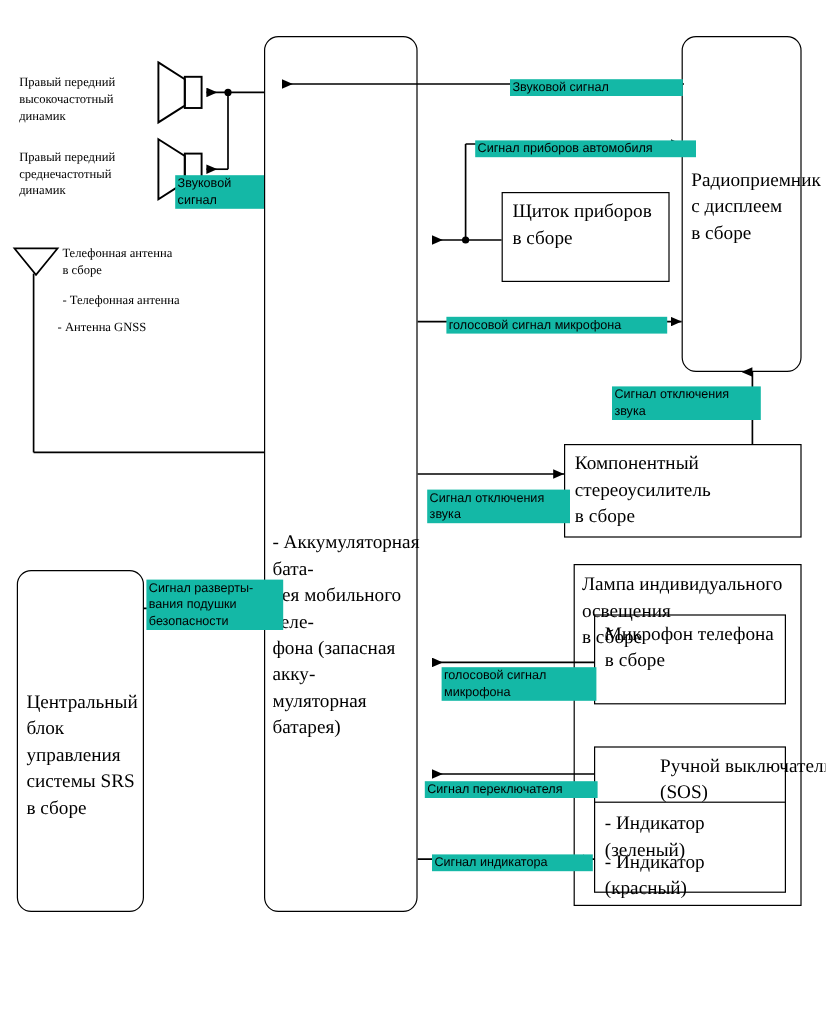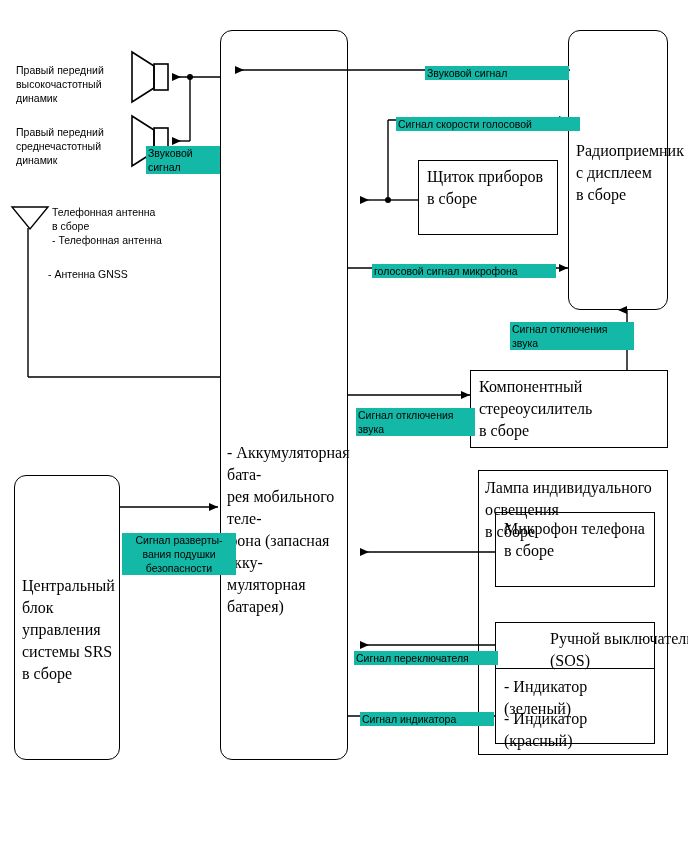--- a/index.html
+++ b/index.html
@@ -37,20 +37,21 @@
   }
   .box.thin {
     border-width: 1.4px;
   }
   .lbl {
     position: absolute;
     font-size: 10.5px;
     line-height: 14px;
     white-space: pre-line;
     color: #000;
+    font-family: Liberation Serif, serif;
   }
   .boxlabel {
     position: absolute;
     font-size: 16px;
     line-height: 22px;
     white-space: pre-line;
     font-family: Liberation Serif, serif;
   }
   .wirelabel {
     position: absolute;
@@ -153,21 +154,21 @@
   <div class="boxlabel" style="left:22px; top:575px; width:100px;">Центральный
 блок управления
 системы SRS
 в сборе</div>
 
   <svg style="position:absolute; left:10px; top:204px; width:40px; height:28px;">
     <polygon points="2,3 38,3 20,25" fill="none" stroke="#000" stroke-width="1.4"></polygon>
   </svg>
   <div class="lbl" style="left:52px; top:205px; width:150px;">Телефонная антенна
 в сборе</div>
-  <div class="lbl" style="left:52px; top:233px; width:160px;">- Телефонная антенна</div>
+  <div class="lbl" style="left:52px; top:244px; width:160px;">- Телефонная антенна</div>
   <div class="lbl" style="left:48px; top:267px; width:160px;">- Антенна GNSS</div>
 
   <svg style="position:absolute; left:128px; top:50px; width:44px; height:54px;">
     <polygon points="4,2 26,16 26,38 4,52" fill="none" stroke="#000" stroke-width="1.6"></polygon>
     <rect x="26" y="14" width="14" height="26" fill="none" stroke="#000" stroke-width="1.6"></rect>
   </svg>
   <div class="lbl" style="left:16px; top:63px; width:115px;">Правый передний
 высокочастотный
 динамик</div>
 
@@ -177,32 +178,34 @@
   </svg>
   <div class="lbl" style="left:16px; top:125px; width:115px;">Правый передний
 среднечастотный
 динамик</div>
 
   <div class="wirelabel" style="left:146px; top:146px; width:70px;">Звуковой
 сигнал</div>
 
   <div class="wirelabel" style="left:425px; top:66px; width:140px;">Звуковой сигнал</div>
 
-  <div class="wirelabel" style="left:396px; top:117px; width:180px;">Сигнал скорости голосовой</div>
+  <div class="wirelabel" style="left:396px; top:117px; width:180px;">Сигнал приборов автомобиля</div>
 
   <div class="wirelabel" style="left:372px; top:264px; width:180px;">голосовой сигнал микрофона</div>
 
   <div class="wirelabel" style="left:510px; top:322px; width:120px;">Сигнал отключения
 звука</div>
 
   <div class="wirelabel" style="left:356px; top:408px; width:115px;">Сигнал отключения
 звука</div>
 
+  <div class="wirelabel" style="left:368px; top:556px; width:125px;">голосовой сигнал
+микрофона</div>
 
   <div class="wirelabel" style="left:354px; top:651px; width:140px;">Сигнал переключателя</div>
 
   <div class="wirelabel" style="left:360px; top:712px; width:130px;">Сигнал индикатора</div>
 
-  <div class="wirelabel" style="left:122px; top:533px; width:110px;text-align:center;">Сигнал разверты-
+  <div class="wirelabel" style="left:122px; top:483px; width:110px;">Сигнал разверты-
 вания подушки
 безопасности</div>
 
 </div>
 
 </body></html>

